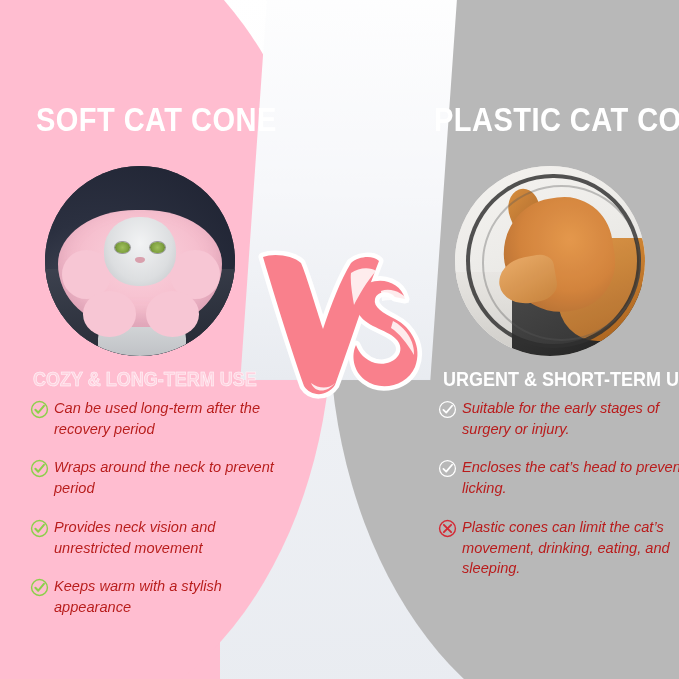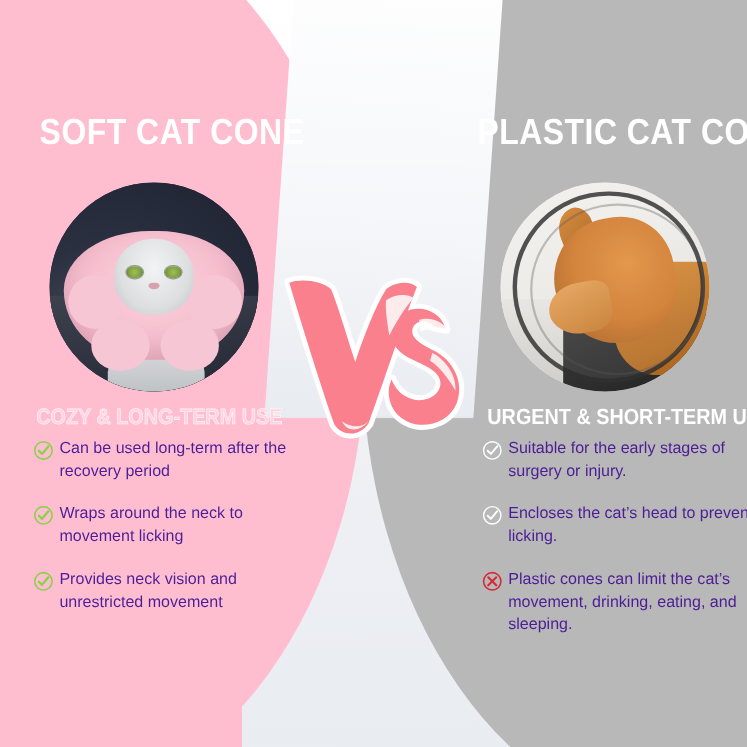--- a/index.html
+++ b/index.html
@@ -140,21 +140,21 @@
 
   
   .list{ position:absolute; width:252px; }
   .list-left{ left:30px; top:398px; }
   .list-right{ left:438px; top:398px; }
 
   .item{ display:flex; align-items:flex-start; margin-bottom:18px; }
   .item .ico{ flex:0 0 auto; width:19px; height:19px; margin-right:5px; margin-top:2px; }
   .item .ico svg{ display:block; width:19px; height:19px; }
   .item .txt{
-    font-size:14.6px; line-height:1.42; color:#4c1d95; font-weight:normal;
+    font-size:14.6px; line-height:1.42; color:#b91c1c; font-weight:normal;font-style:italic;
   }
   .list-left .item .txt{ text-shadow:0 0 1px rgba(255,255,255,.25); }
 </style>
 </head>
 <body>
 
 <div id="stage">
 
   <div class="bg-white-wedge"></div>
   <div class="bg-pink2"></div>
@@ -196,33 +196,42 @@
       <span class="txt">Can be used long-term after the recovery period</span>
     </div>
 
     <div class="item">
       <span class="ico">
         <svg viewBox="0 0 24 24">
           <circle cx="12" cy="12" r="10" fill="none" stroke="#8CD04A" stroke-width="1.8"></circle>
           <path d="M6.8 12.4 L10.4 16 L17.6 7.4" fill="none" stroke="#8CD04A" stroke-width="2.6" stroke-linecap="round" stroke-linejoin="round"></path>
         </svg>
       </span>
-      <span class="txt">Wraps around the neck to movement licking</span>
+      <span class="txt">Wraps around the neck to prevent period</span>
     </div>
 
     <div class="item">
       <span class="ico">
         <svg viewBox="0 0 24 24">
           <circle cx="12" cy="12" r="10" fill="none" stroke="#8CD04A" stroke-width="1.8"></circle>
           <path d="M6.8 12.4 L10.4 16 L17.6 7.4" fill="none" stroke="#8CD04A" stroke-width="2.6" stroke-linecap="round" stroke-linejoin="round"></path>
         </svg>
       </span>
       <span class="txt">Provides neck vision and unrestricted movement</span>
     </div>
 
+    <div class="item">
+      <span class="ico">
+        <svg viewBox="0 0 24 24">
+          <circle cx="12" cy="12" r="10" fill="none" stroke="#8CD04A" stroke-width="1.8"></circle>
+          <path d="M6.8 12.4 L10.4 16 L17.6 7.4" fill="none" stroke="#8CD04A" stroke-width="2.6" stroke-linecap="round" stroke-linejoin="round"></path>
+        </svg>
+      </span>
+      <span class="txt">Keeps warm with a stylish appearance</span>
+    </div>
 
   </div>
 
   <div class="vs">
     <svg viewBox="0 0 170 165" aria-hidden="true">
       <g stroke="#ffffff" stroke-width="9" stroke-linejoin="round" stroke-linecap="round" fill="#F9808C">
         <path d="M8 14 C18 10, 38 12, 46 20 C52 34, 60 62, 68 86
                  C76 62, 86 36, 96 20 C104 13, 118 12, 124 18
                  C112 48, 94 104, 80 142 C72 154, 56 154, 49 143
                  C36 106, 18 48, 8 14 Z"></path>

